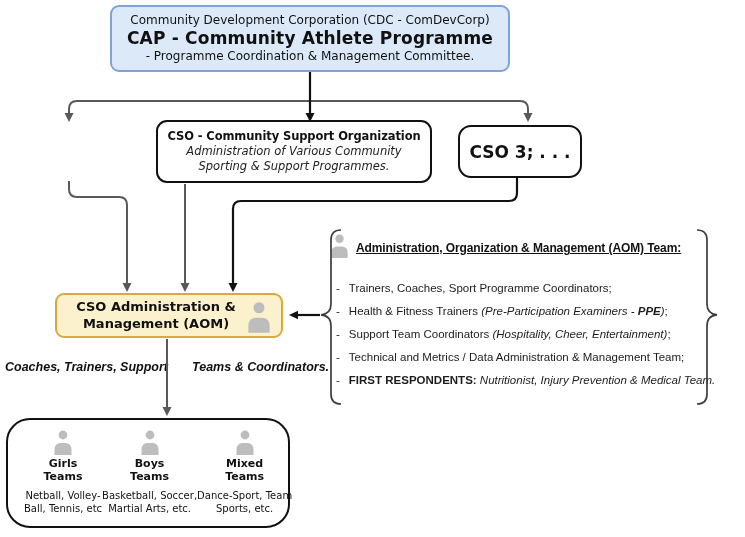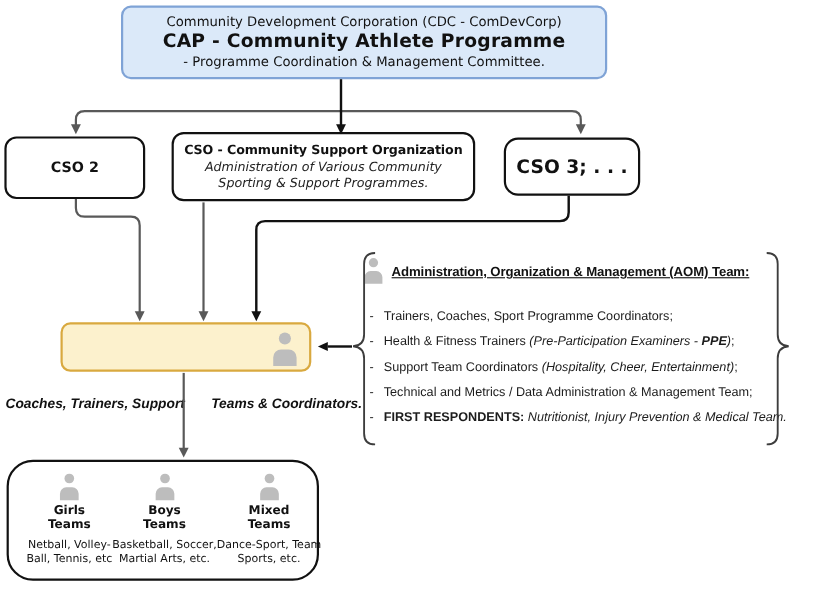--- a/index.html
+++ b/index.html
@@ -5,21 +5,21 @@
   html,body{margin:0;padding:0;background:#ffffff;}
   .stage{
     position:relative;width:745px;height:537px;background:#ffffff;
     font-family:"DejaVu Sans",sans-serif;color:#111;overflow:hidden;
   }
   .wires{position:absolute;left:0;top:0;width:745px;height:537px;z-index:5;pointer-events:none;}
   .node{position:absolute;box-sizing:border-box;background:#fff;z-index:2;}
 
   
   .box-top{
-    left:110px;top:5px;width:442px;height:67px;
+    left:110px;top:5px;width:400px;height:67px;
     background:#dbe9f9;border:2px solid #7fa3d6;border-radius:9px;
     display:flex;flex-direction:column;justify-content:center;align-items:center;
     text-align:center;line-height:1.25;
   }
   .box-top .t1{font-size:12px;}
   .box-top .t2{font-size:17px;font-weight:bold;letter-spacing:.2px;}
   .box-top .t3{font-size:12px;}
 
   
   .box-cso2{
@@ -131,35 +131,36 @@
       <path d="M697 230 Q707 230 707 240 L707 304 Q707 314 717 314.8 Q707 315.6 707 326 L707 394 Q707 404 697 404"></path>
     </g>
   </svg>
 
   <div class="node box-top">
     <div class="t1">Community Development Corporation (CDC - ComDevCorp)</div>
     <div class="t2">CAP - Community Athlete Programme</div>
     <div class="t3">- Programme Coordination &amp; Management Committee.</div>
   </div>
 
-  <div class="node box-cso2">
-    <span>CSO 2</span>
-  </div>
 
   <div class="node box-cso-main">
     <div class="bt">CSO - Community Support Organization</div>
     <div class="it">Administration of Various Community</div>
     <div class="it">Sporting &amp; Support Programmes.</div>
   </div>
 
   <div class="node box-cso3">
     <span>CSO 3; . . .</span>
   </div>
 
   <div class="node box-aom">
+    <div class="aom-text">
+      <div>CSO Administration &amp;</div>
+      <div>Management (AOM)</div>
+    </div>
     <span class="person">
       <svg width="30" height="33" viewBox="0 0 24 26" fill="#bdbdbd">
         <circle cx="12" cy="6" r="4.4"></circle>
         <path d="M3.5 26 v-6.2 a5.8 5.8 0 0 1 5.8-5.8 h5.4 a5.8 5.8 0 0 1 5.8 5.8 V26 z"></path>
       </svg>
     </span>
   </div>
 
   <div class="panel">
     <div class="panel-head">

